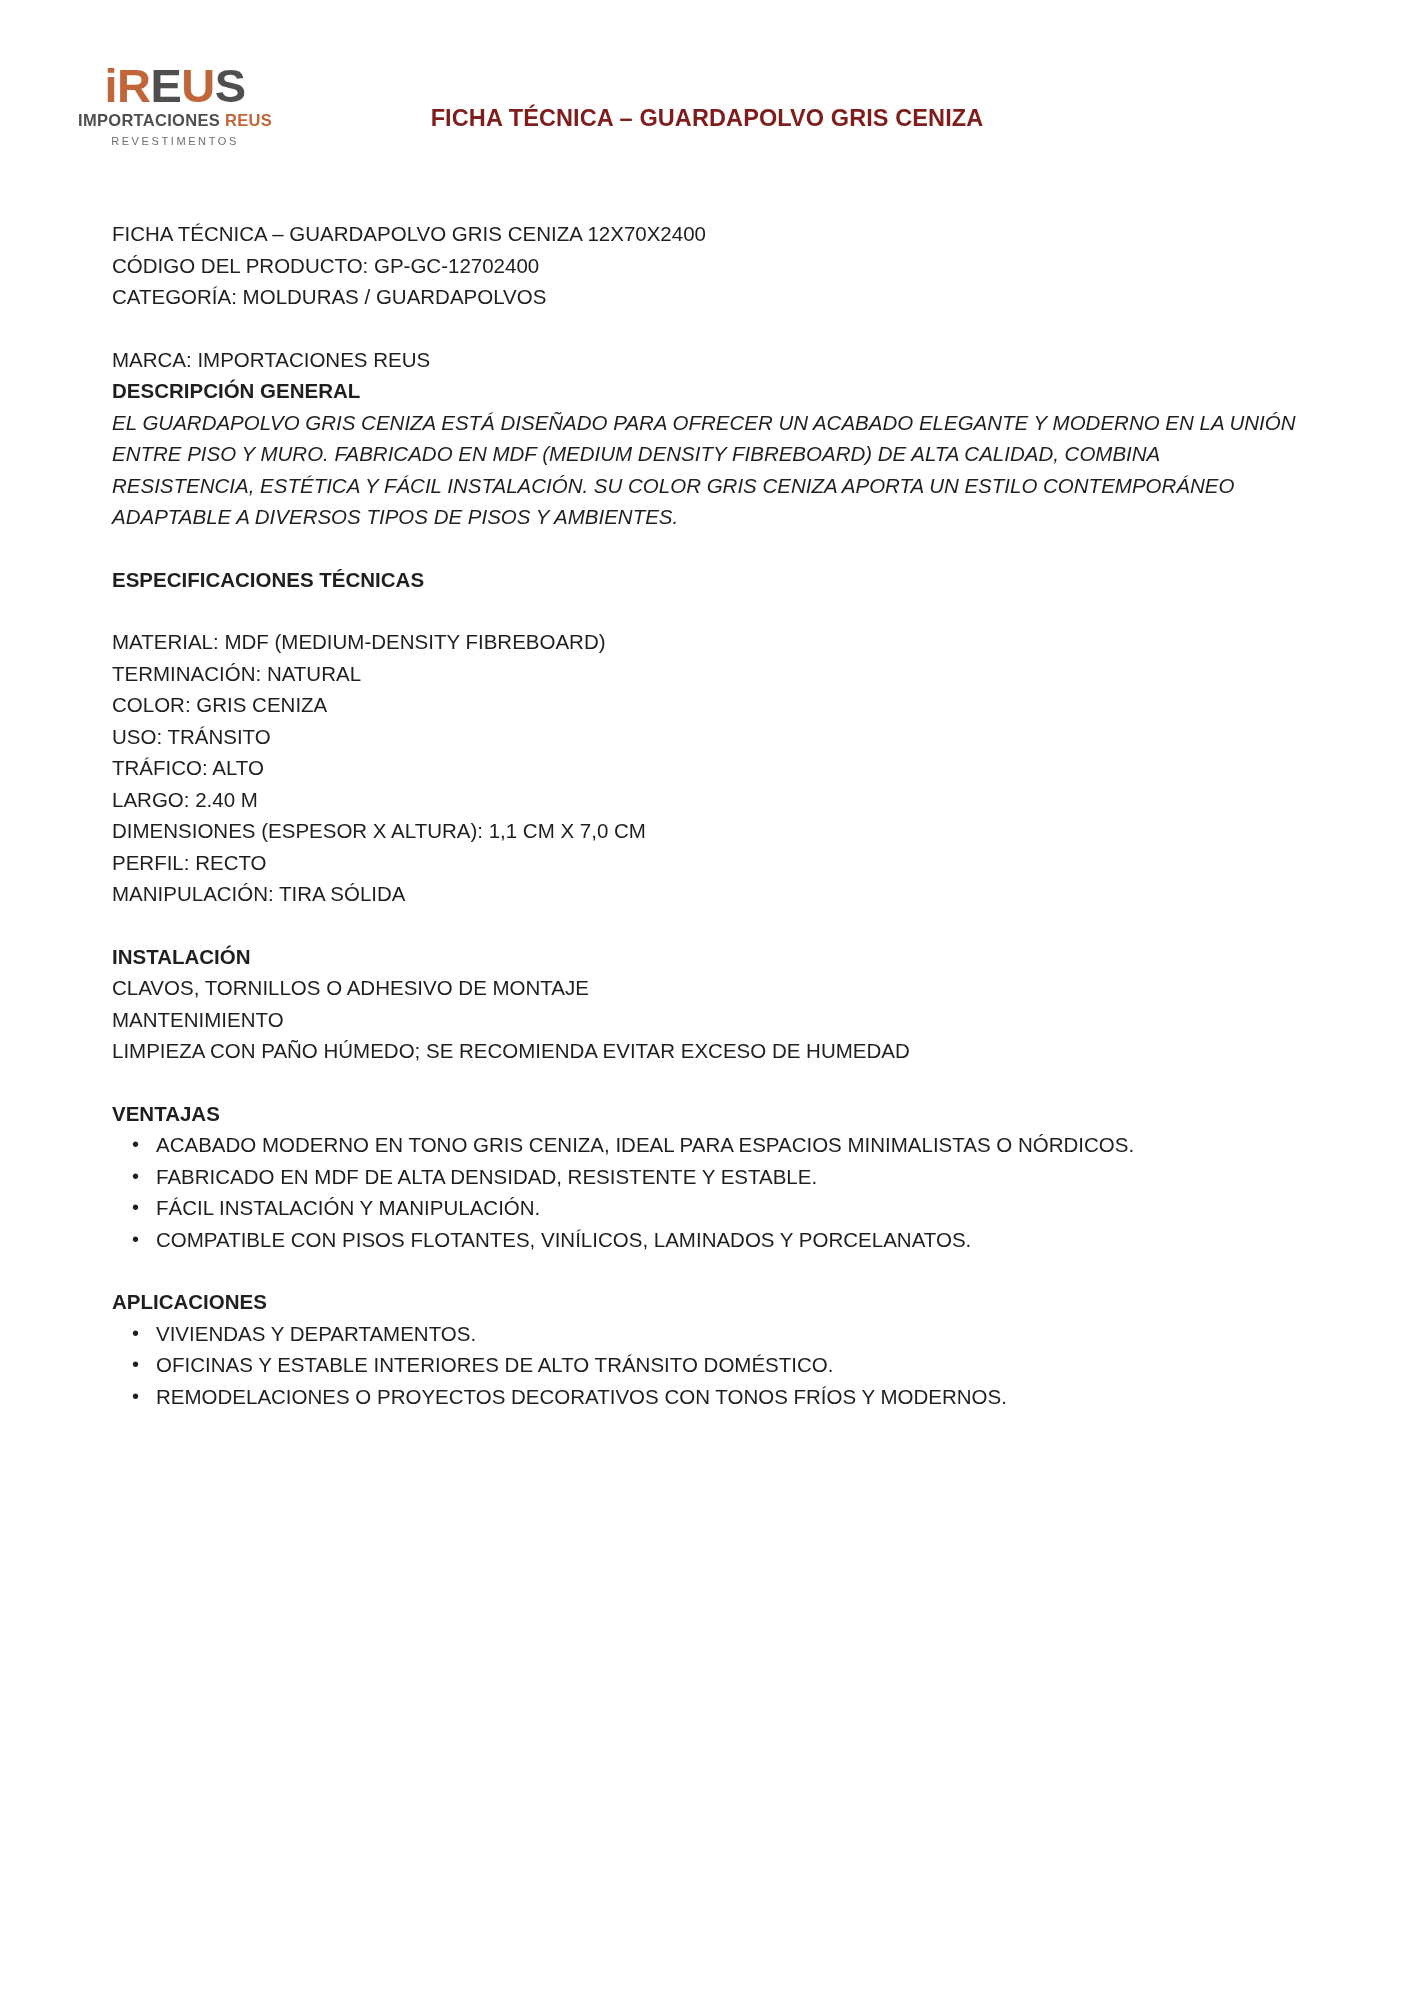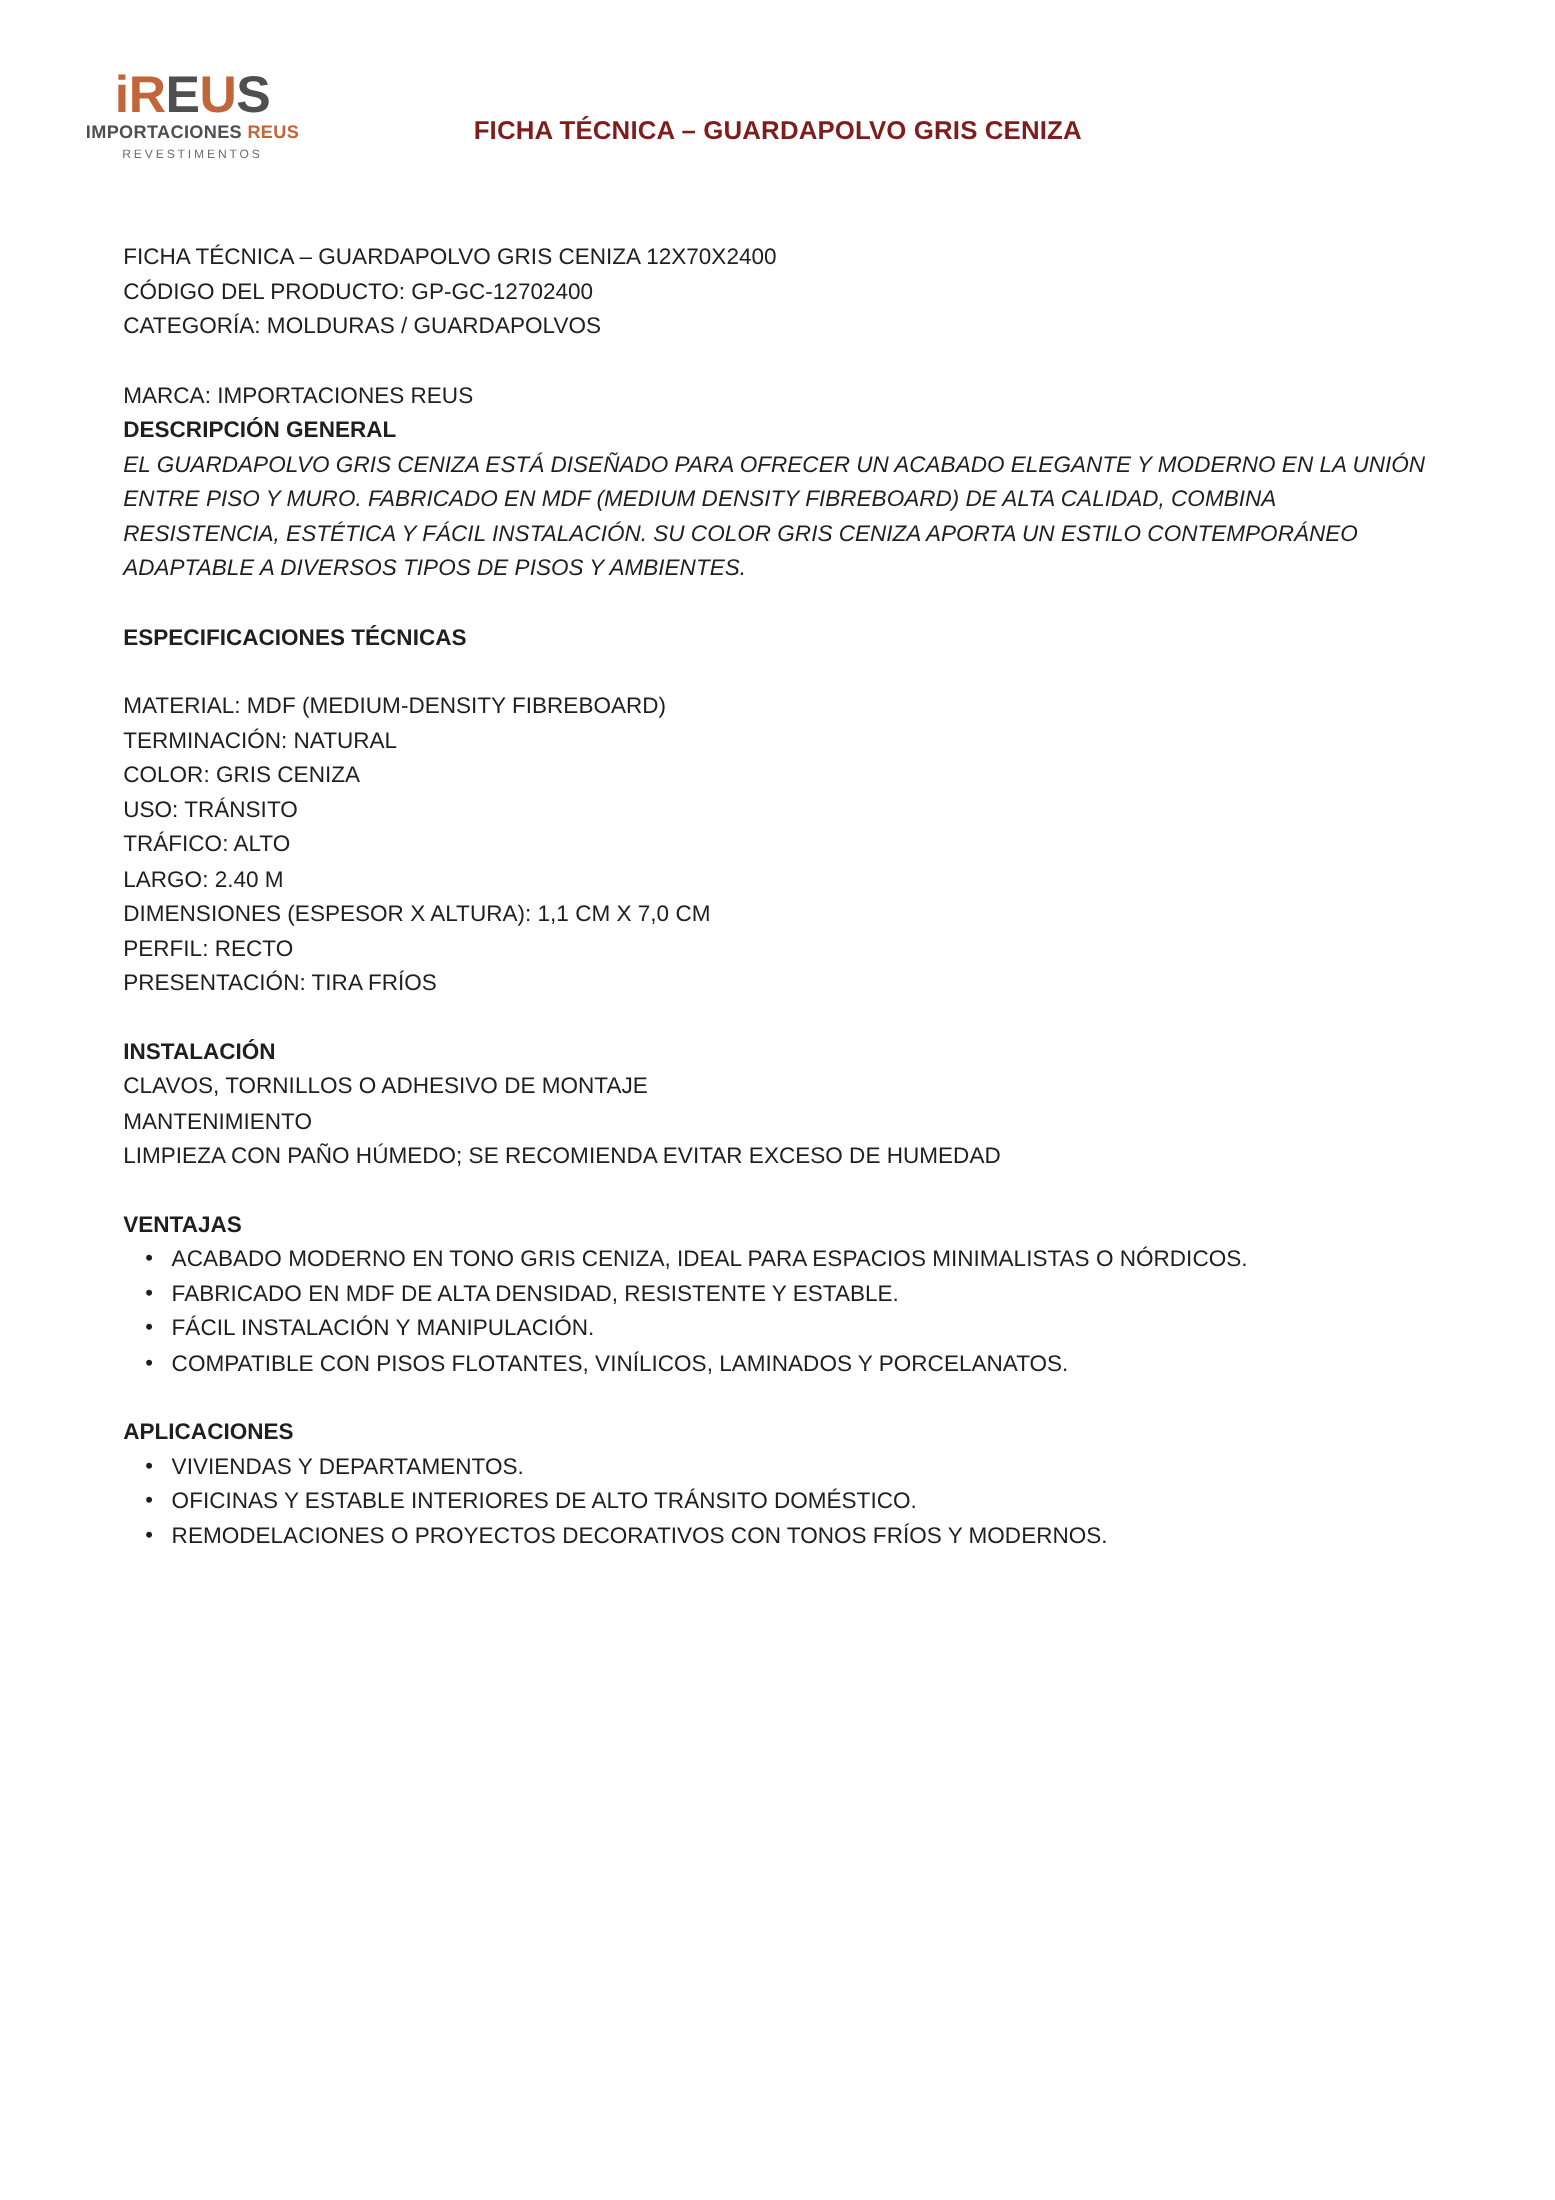--- a/index.html
+++ b/index.html
@@ -164,21 +164,21 @@
 
     <div>
       <p class="line">MATERIAL: MDF (MEDIUM-DENSITY FIBREBOARD)</p>
       <p class="line">TERMINACIÓN: NATURAL</p>
       <p class="line">COLOR: GRIS CENIZA</p>
       <p class="line">USO: TRÁNSITO</p>
       <p class="line">TRÁFICO: ALTO</p>
       <p class="line">LARGO: 2.40 M</p>
       <p class="line">DIMENSIONES (ESPESOR X ALTURA): 1,1 CM X 7,0 CM</p>
       <p class="line">PERFIL: RECTO</p>
-      <p class="line">PRESENTACIÓN: TIRA FRÍOS</p>
+      <p class="line">MANIPULACIÓN: TIRA SÓLIDA</p>
     </div>
 
     <div class="gap"></div>
 
     <p class="line bold">INSTALACIÓN</p>
     <p class="line">CLAVOS, TORNILLOS O ADHESIVO DE MONTAJE</p>
     <p class="line">MANTENIMIENTO</p>
     <p class="line">LIMPIEZA CON PAÑO HÚMEDO; SE RECOMIENDA EVITAR EXCESO DE HUMEDAD</p>
 
     <div class="gap"></div>

